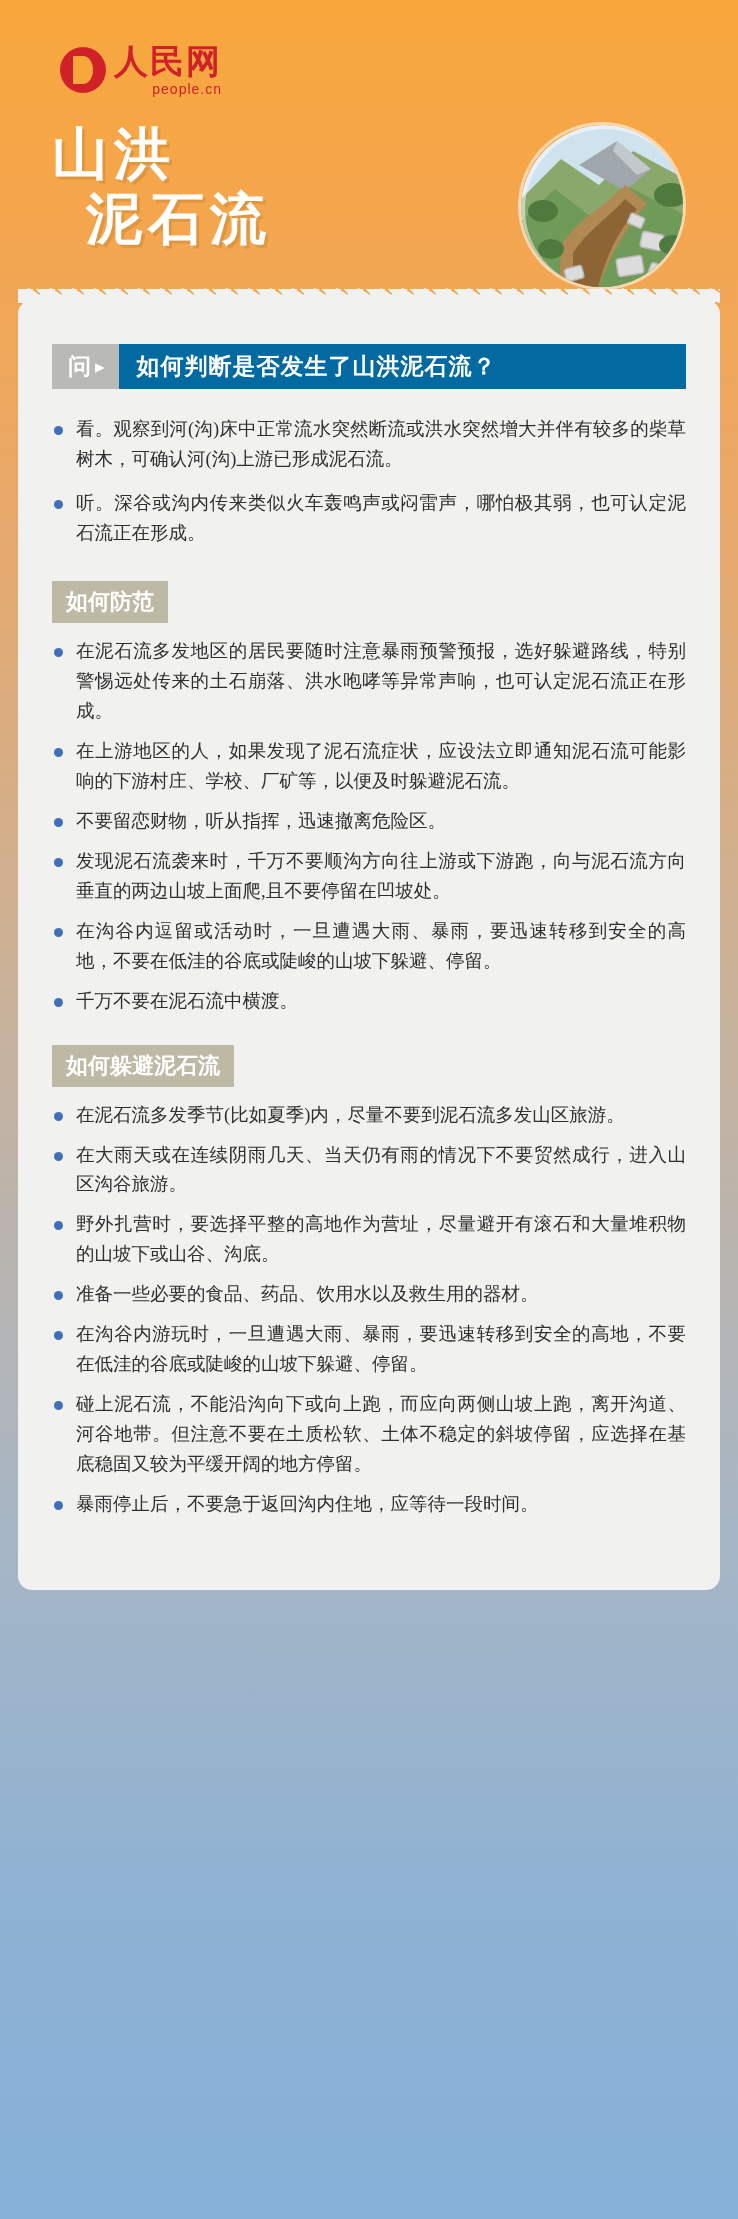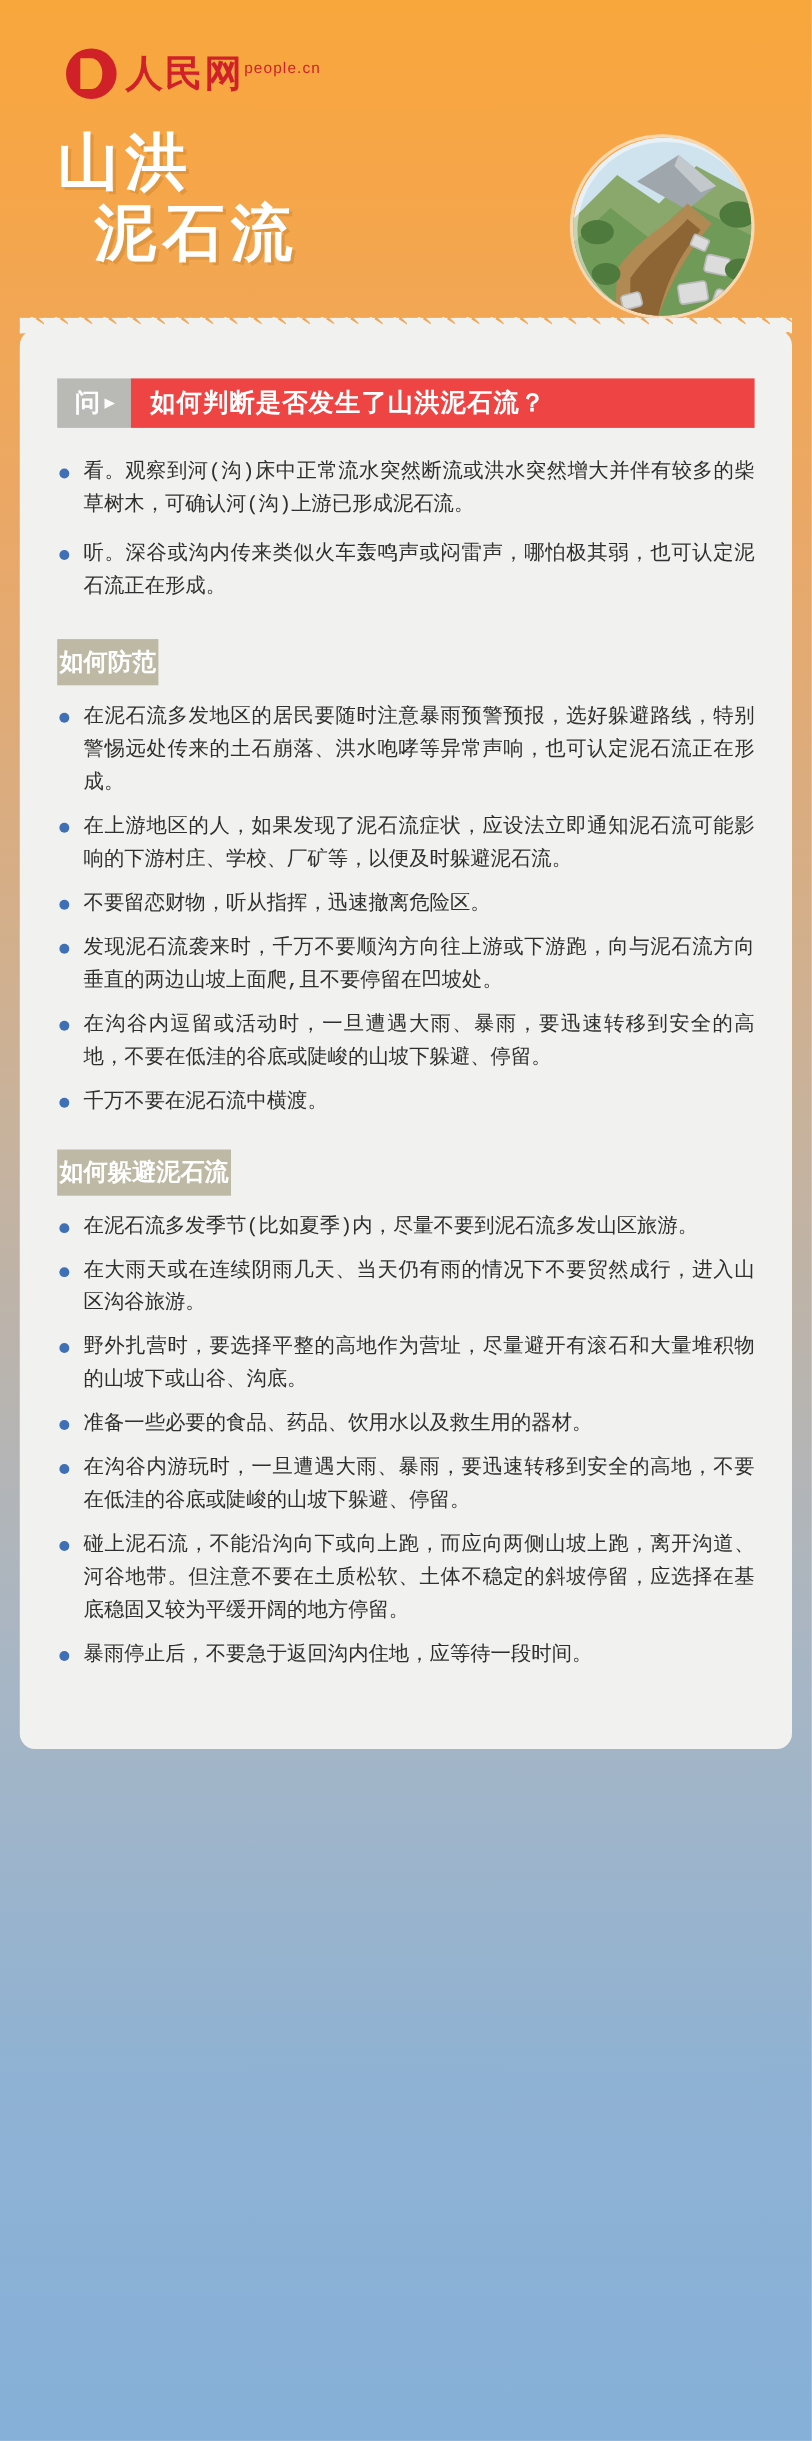--- a/index.html
+++ b/index.html
@@ -34,21 +34,21 @@
     flex: none;
   }
   .logo-mark::after {
     content: "";
     position: absolute;
     left: 13px; top: 9px;
     width: 20px; height: 28px;
     border-radius: 0 50% 50% 0 / 0 50% 50% 0;
     background: #f8a73c;
   }
-  .logo-text-wrap { display: flex; flex-direction: row; line-height: 1; }
+  .logo-text-wrap { display: flex; flex-direction: column; line-height: 1; }
   .logo-cn {
     font-size: 34px;
     font-weight: bold;
     color: #d02129;
     letter-spacing: 2px;
     font-family: "DejaVu Sans", sans-serif;
   }
   .logo-en {
     font-size: 14px;
     color: #d02129;
@@ -121,58 +121,58 @@
     font-size: 23px;
     font-weight: bold;
     padding: 7px 14px 7px 16px;
     display: flex;
     align-items: center;
     gap: 4px;
     font-family: "DejaVu Sans", sans-serif;
   }
   .qa-arrow { font-size: 19px; line-height: 1; }
   .qa-text {
-    background: #ef4444;
+    background: #0369a1;
     color: #ffffff;
     font-size: 23px;
     font-weight: bold;
     padding: 7px 18px;
     letter-spacing: 1px;
     flex: 1;
     font-family: "DejaVu Sans", sans-serif;
   }
 
   ul.bullets { list-style: none; margin: 0 0 4px 0; }
   ul.bullets li {
     position: relative;
     padding-left: 24px;
     margin-bottom: 14px;
     font-size: 18.5px;
     line-height: 1.62;
     color: #2f2f2f;
     text-align: justify;
-    font-family: Liberation Mono, monospace;
+    font-family: Liberation Serif, serif;
   }
   ul.bullets li::before {
     content: "";
     position: absolute;
     left: 2px; top: 11px;
     width: 9px; height: 9px;
     border-radius: 50%;
     background: #3f6fb5;
   }
   ul.bullets.tight li { margin-bottom: 10px; }
 
   .section-tag {
     display: inline-block;
     background: #bdb9a4;
     color: #ffffff;
     font-size: 22px;
     font-weight: bold;
-    padding: 6px 2px;
+    padding: 6px 14px;
     margin: 18px 0 14px 0;
     font-family: "DejaVu Sans", sans-serif;
   }
 
   
   .bottom-space { height: 26px; }
 </style>
 </head>
 <body>
 

